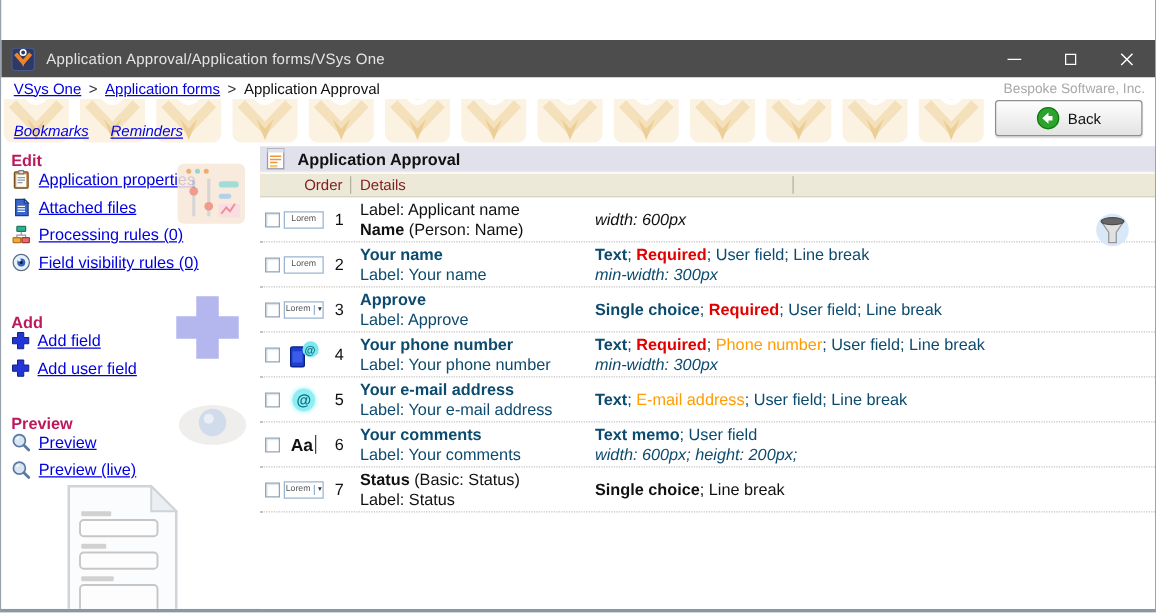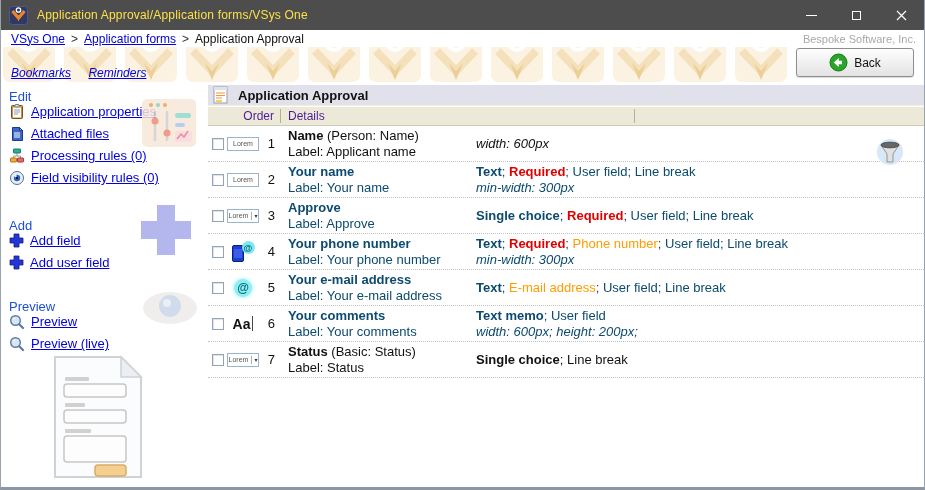--- a/index.html
+++ b/index.html
@@ -4,21 +4,21 @@
 <style>
   * { margin:0; padding:0; box-sizing:border-box; }
   html,body { background:#d7dde3; }
   body { font-family:"Liberation Sans", sans-serif; }
   #win {
     position:relative; width:925px; height:490px; background:#fff;
     border-left:1px solid #98a3ae; border-right:1px solid #98a3ae; border-bottom:3px solid #8b98a4;
     overflow:hidden;
   }
   
-  .titlebar { height:30px; background:#4d4d4d; display:flex; align-items:center; color:#fde047; }
+  .titlebar { height:30px; background:#4d4d4d; display:flex; align-items:center; color:#e5e5e5;margin-top:32px; }
   .tb-icon { margin-left:8px; display:flex; }
   .tb-title { margin-left:9px; font-size:12px; letter-spacing:.2px; }
   .tb-controls { margin-left:auto; display:flex; height:100%; }
   .wc { width:45px; display:flex; align-items:center; justify-content:center; cursor:pointer; }
   .glyph-min { width:11px; height:1px; background:#fff; display:block; }
   .glyph-max { width:9px; height:9px; border:1px solid #fff; display:block; }
   
   .crumbrow { height:17px; display:flex; align-items:center; padding:0 8px 0 10px; font-size:12px; background:#fff; }
   .crumb-link { color:#0000e0; text-decoration:underline; cursor:pointer; }
   .crumb-sep { margin:0 6px; color:#333; }
@@ -32,31 +32,31 @@
   .quicklinks span + span { margin-left:14px; }
   .back-btn {
     position:absolute; right:10px; top:1px; width:118px; height:29px;
     background:linear-gradient(#fefefe,#e3e3e3); border:1px solid #8e8e8e; border-radius:3px;
     display:flex; align-items:center; justify-content:center; gap:6px; font-size:12px; color:#111; cursor:pointer;
     box-shadow:0 1px 1px rgba(0,0,0,.15);
   }
   
   .content { display:flex; height:402px; }
   .sidebar { width:207px; position:relative; background:#fff; flex:none; }
-  .sec-title { font-weight:normal; font-size:13px; color:#1d4ed8; margin-left:8px; }
+  .sec-title { font-weight:bold; font-size:13px; color:#be185d; margin-left:8px; }
   .t-edit { margin-top:4px; } .t-add { margin-top:26px; } .t-preview { margin-top:22px; }
   .sb-item { display:flex; align-items:flex-start; gap:6px; margin-left:8px; height:22px; }
   .sb-item .lbl { color:#0000e0; text-decoration:underline; font-size:13px; cursor:pointer; white-space:nowrap; }
   .fade { position:absolute; pointer-events:none; }
   
   .panel { flex:1; display:flex; flex-direction:column; position:relative; background:#fff; }
   .panel-header { height:21px; background:#e1e1ec; border-bottom:1px solid #f2efdc; display:flex; align-items:center; }
   .panel-header .ph-icon { margin-left:5px; display:flex; }
   .panel-header .ph-title { margin-left:10px; font-size:13px; font-weight:bold; color:#111; }
-  .col-header { height:20px; background:#ece9d8; border-top:1px solid #fff; border-bottom:1px solid #cfcbb6; display:flex; align-items:center; font-size:12px; color:#4c1d95; }
+  .col-header { height:20px; background:#ece9d8; border-top:1px solid #fff; border-bottom:1px solid #cfcbb6; display:flex; align-items:center; font-size:12px; color:#7f1d1d; }
   .ch-order { width:73px; text-align:right; padding-right:6px; border-right:1px solid #b3b09c; height:14px; line-height:14px; }
   .ch-field { width:188px; padding-left:6px; border-right:1px solid #b3b09c; height:14px; line-height:14px; }
   .ch-details { width:354px; padding-left:7px; border-right:1px solid #b3b09c; height:14px; line-height:14px; }
   .ch-rest { flex:1; }
   .tbody { flex:1; background:#fff; }
   .trow { height:36px; display:flex; border-bottom:1px dotted #c3c3c3; cursor:default; }
   .c-order { width:73px; display:flex; align-items:center; }
   .cb { width:12px; height:12px; border:1px solid #93a5b5; background:#fff; margin-left:4px; flex:none; box-shadow:inset 1px 1px 1px rgba(120,140,160,.25); cursor:pointer; }
   .ric { width:38px; display:flex; align-items:center; justify-content:center; flex:none; }
   .onum { flex:1; text-align:right; padding-right:6px; font-size:13px; color:#111; }
@@ -349,22 +349,22 @@
     <div class="c-order">
       <span class="cb"></span>
       <span class="ric">
                 <span class="ic-tf">
                   <span class="tf-t">Lorem</span>
                 </span>
               </span>
       <span class="onum">1</span>
     </div>
     <div class="c-field">
+              <div class="ln"><span class="">Label: Applicant name</span></div>
               <div class="ln"><span class="s-b">Name</span><span class=""> (Person: Name)</span></div>
-              <div class="ln"><span class="">Label: Applicant name</span></div>
             </div>
     <div class="c-details">
               <div class="ln"><span class="s-i">width: 600px</span></div>
             </div>
   </div>
 
   <div class="trow">
     <div class="c-order">
       <span class="cb"></span>
       <span class="ric">

